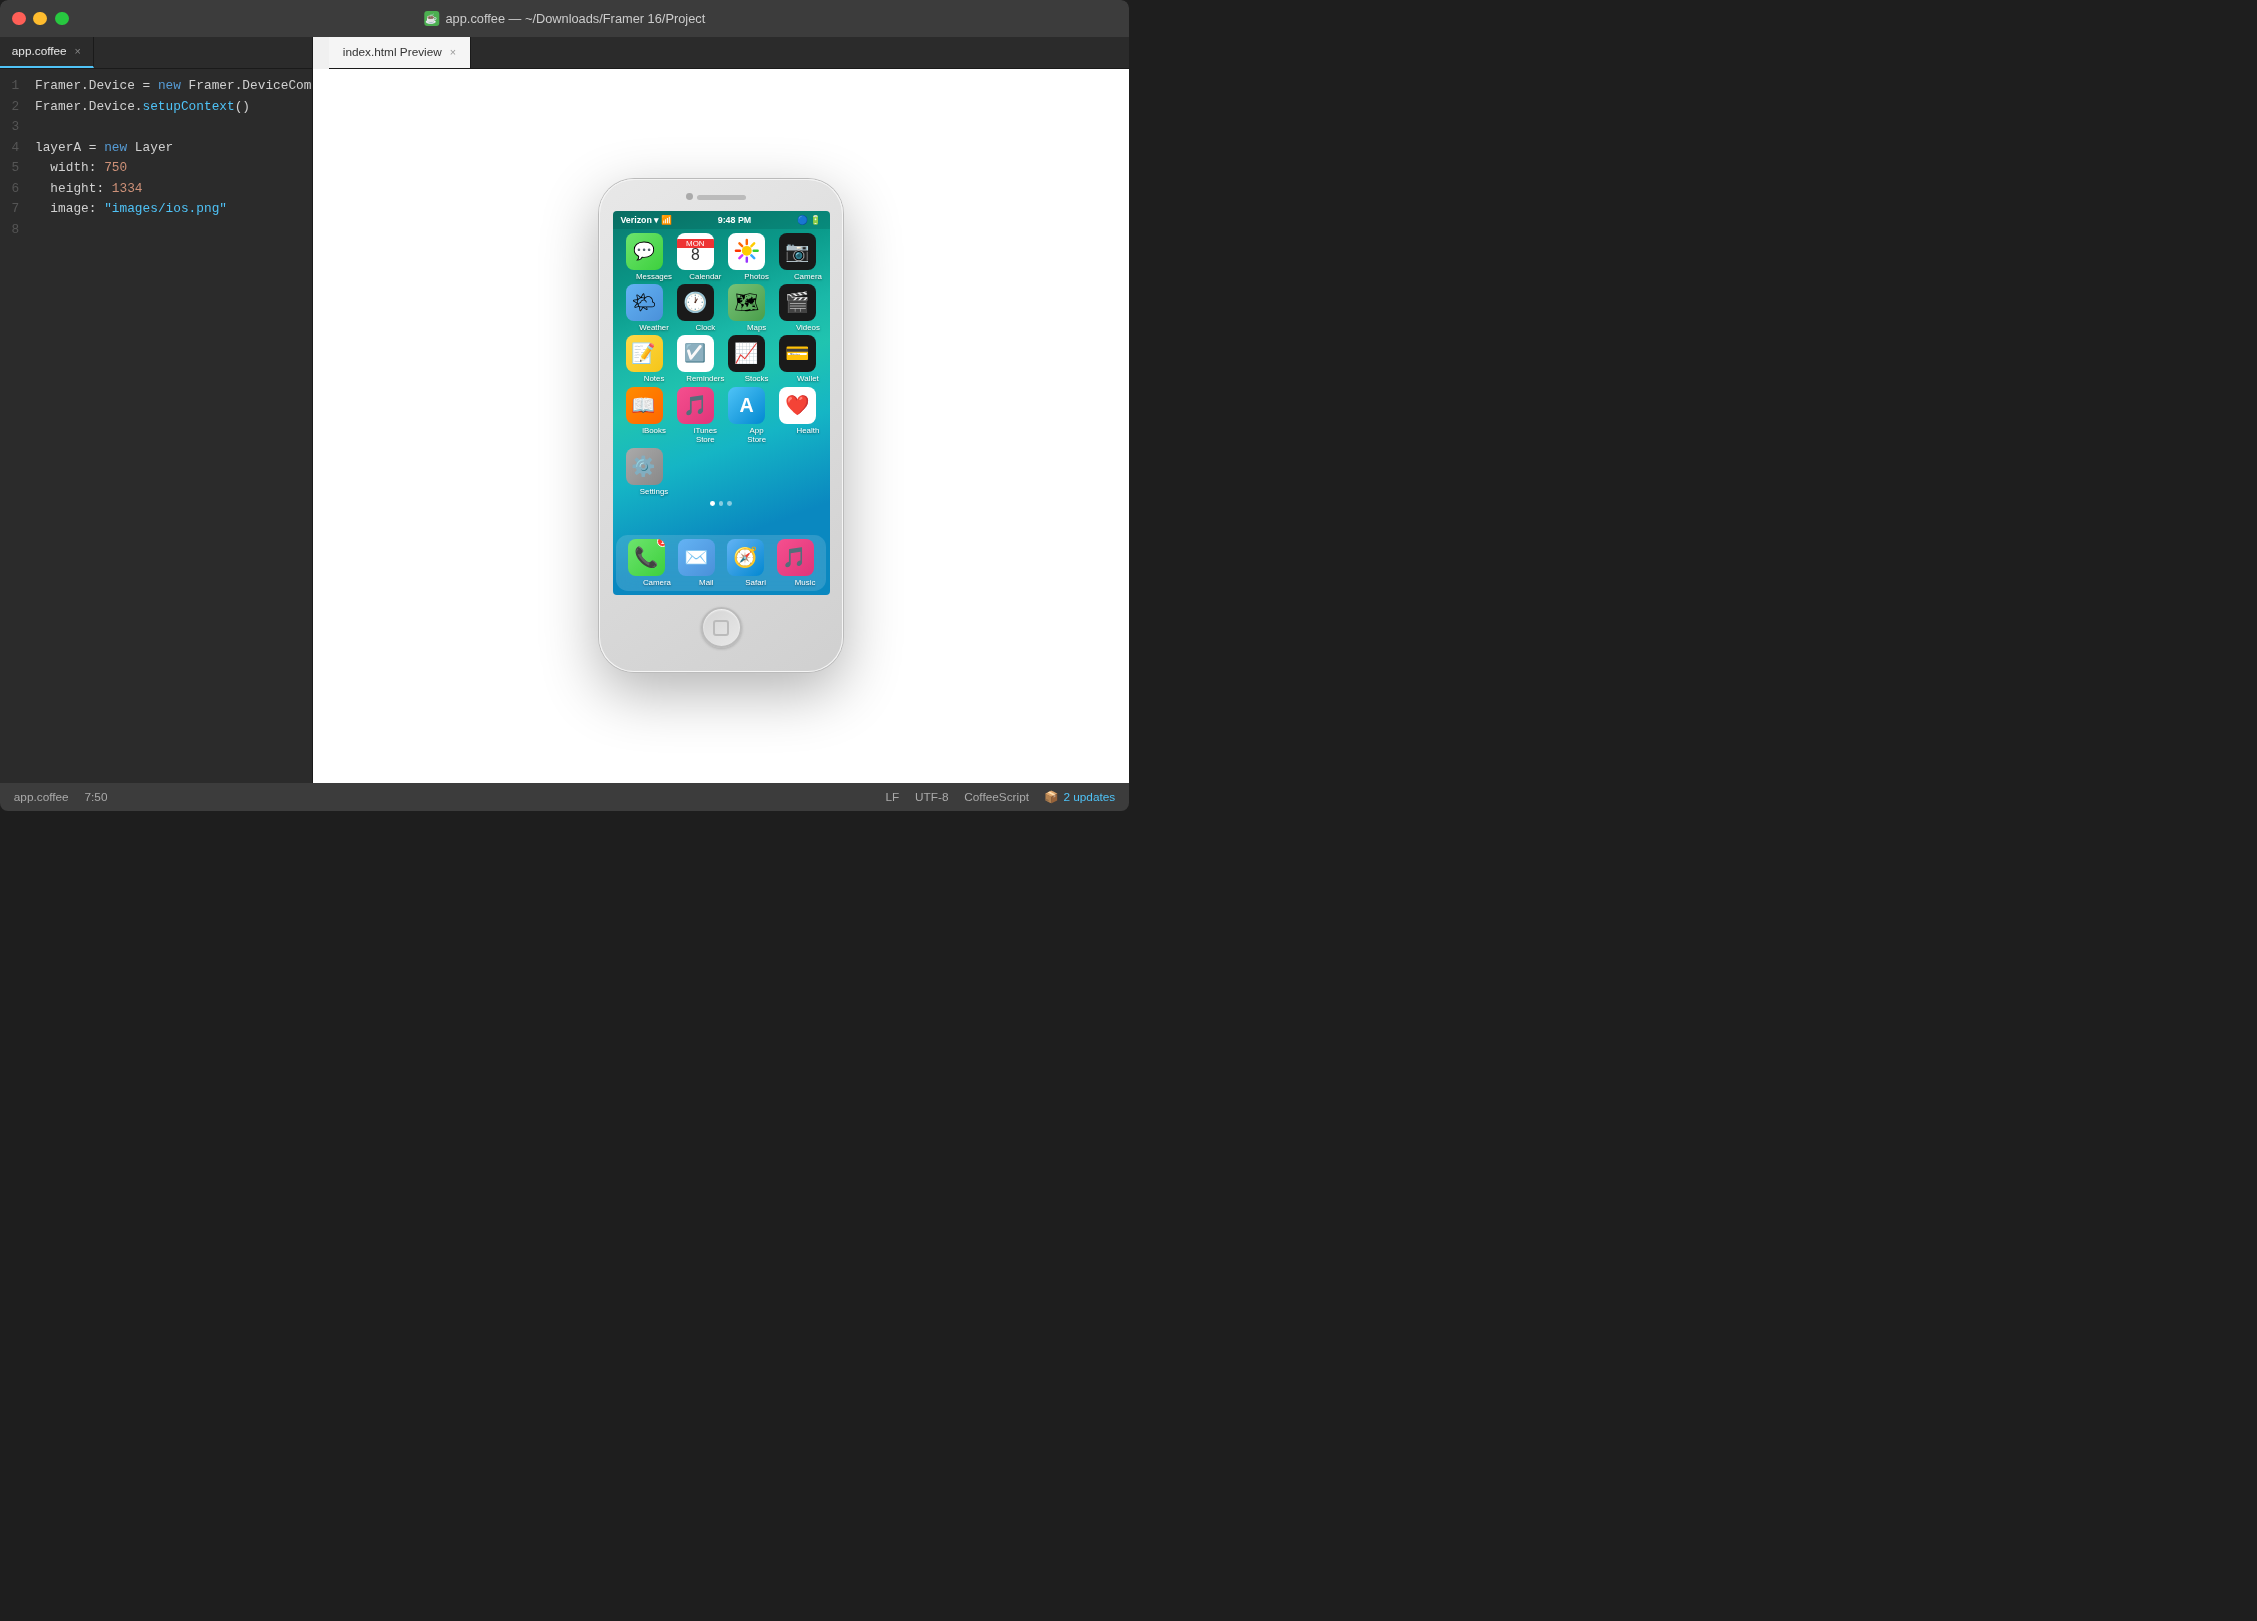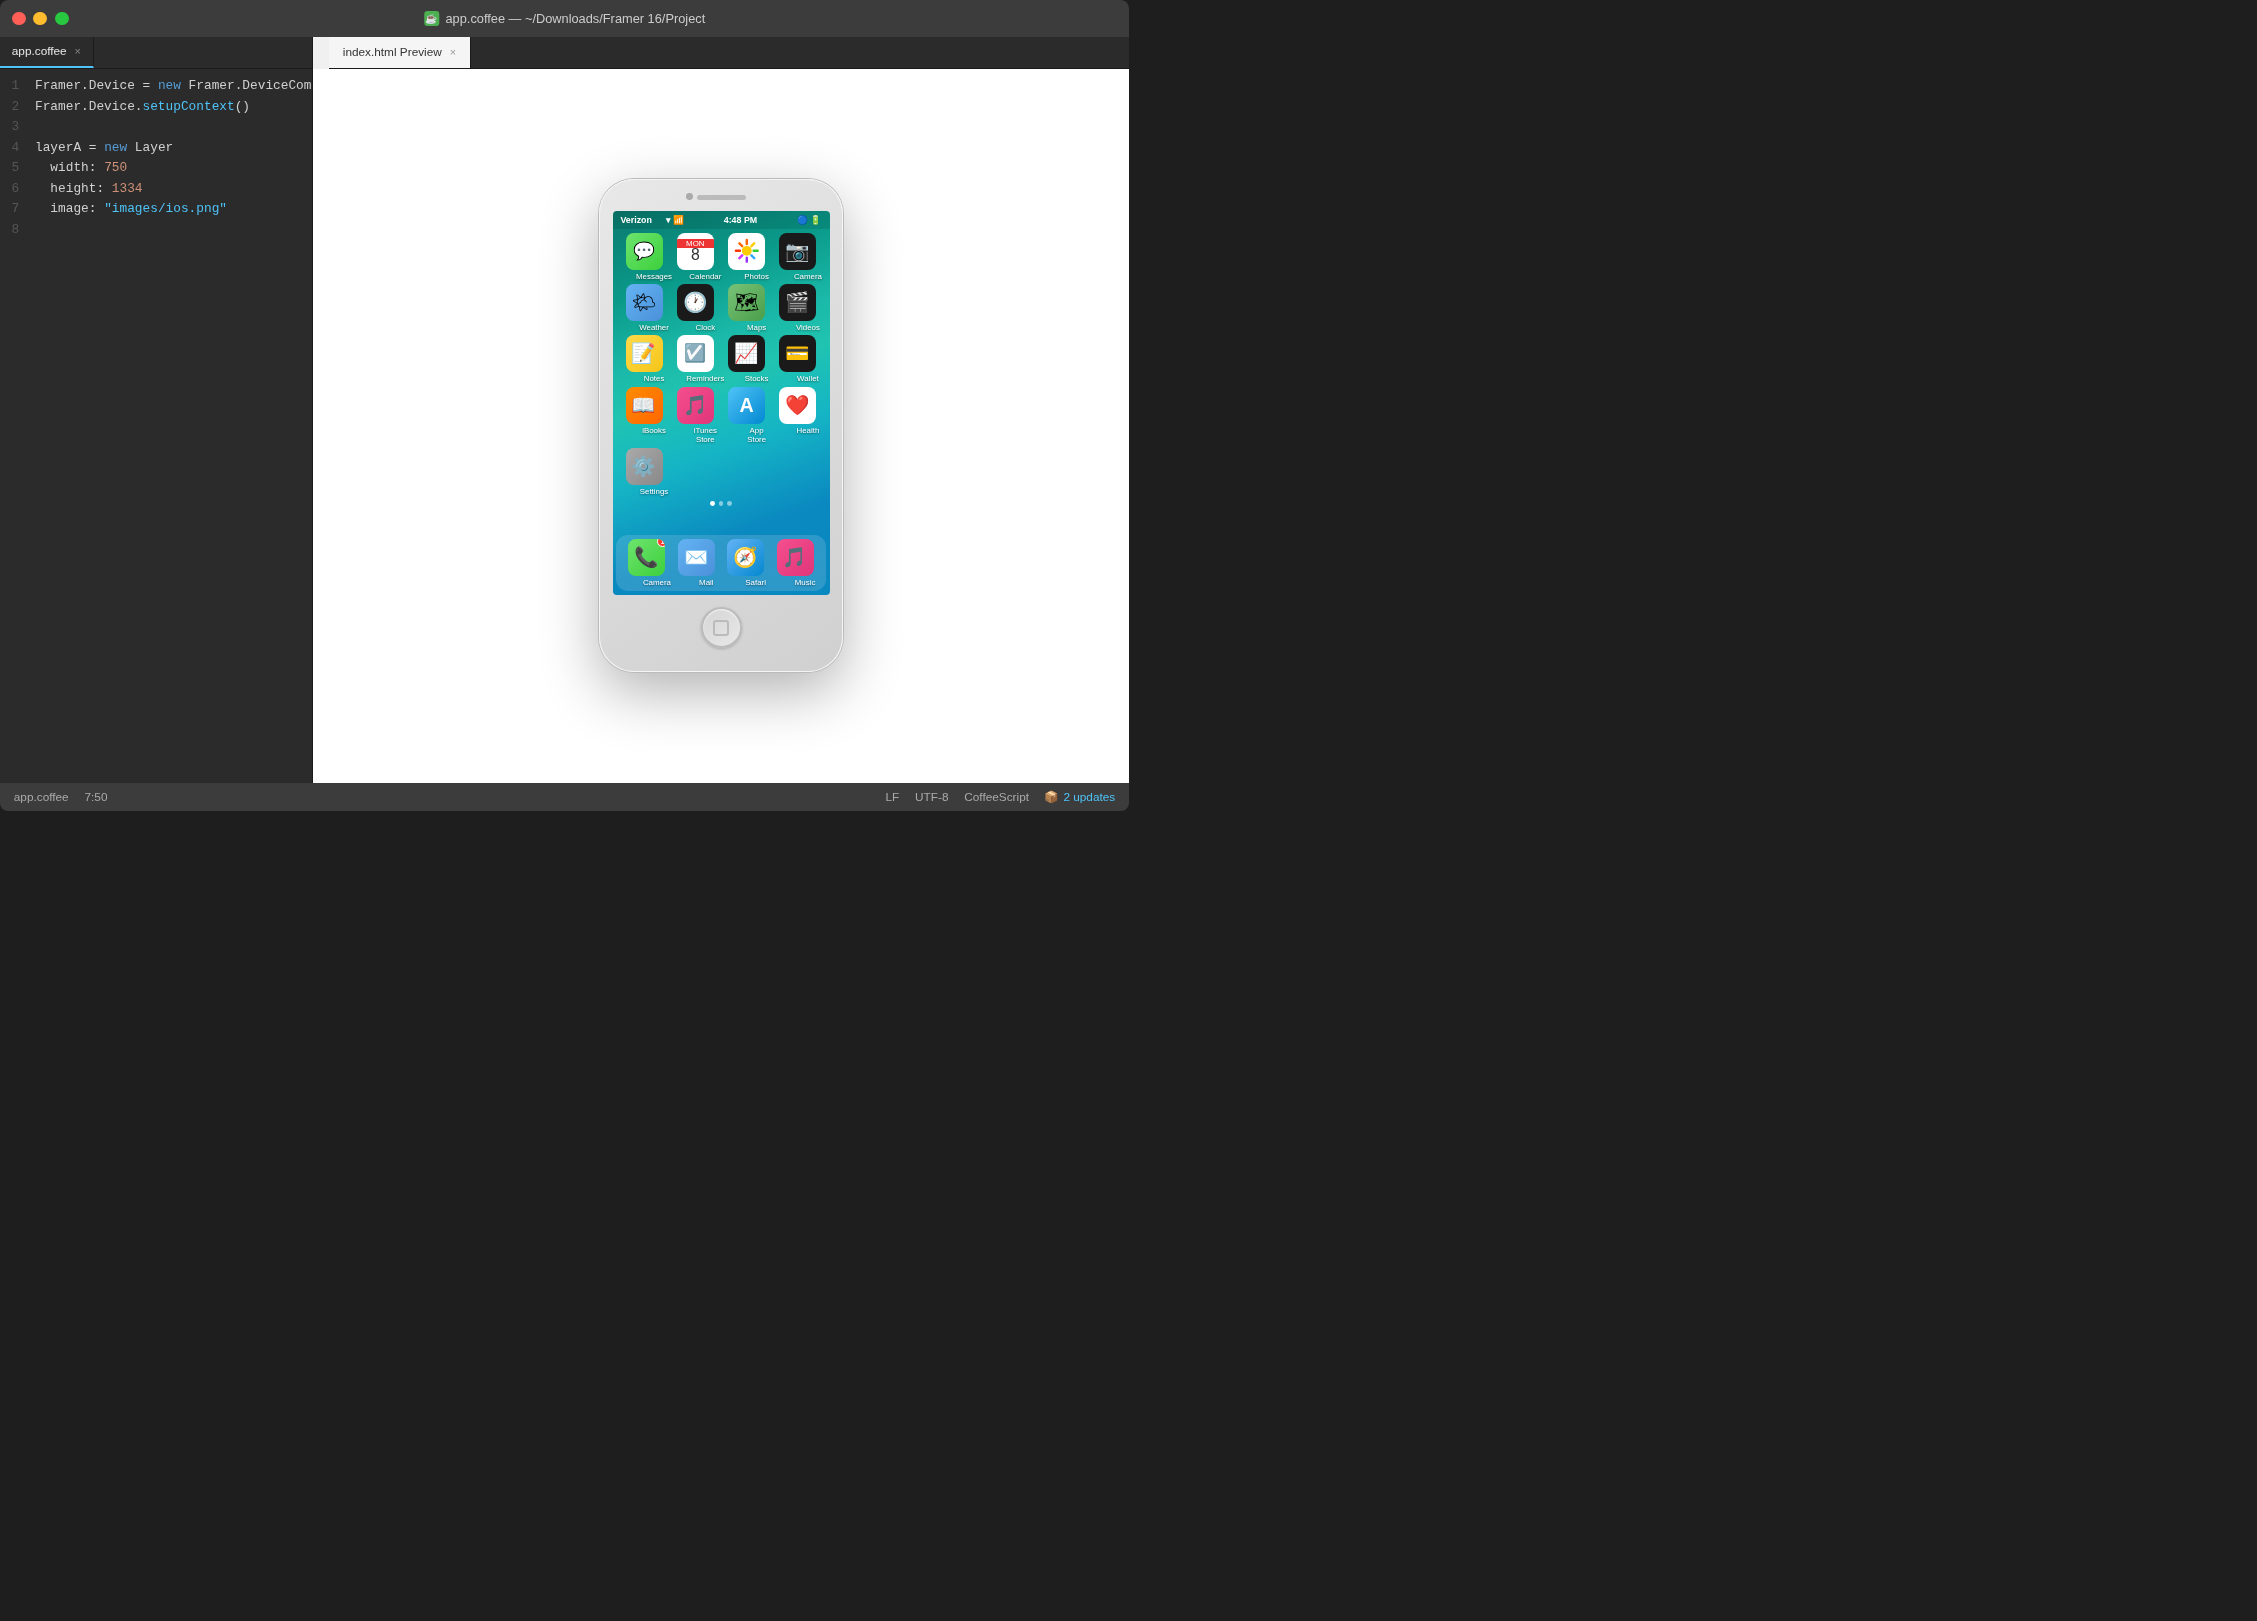--- a/index.html
+++ b/index.html
@@ -274,21 +274,21 @@
       display: flex;
       align-items: center;
       justify-content: space-between;
       padding: 0 7.9px;
       font-size: 8.9px;
       color: white;
       font-weight: 600;
       flex-shrink: 0;
       background: rgba(0,0,0,0.1);
     }
-    .ios-statusbar-left { display: flex; gap: 14px; align-items: center; }
+    .ios-statusbar-left { display: flex; gap: 2px; align-items: center; }
     .ios-statusbar-right { display: flex; gap: 3px; align-items: center; }
     .ios-apps-grid {
       flex: 1;
       padding: 3.9px 5.9px;
       display: flex;
       flex-direction: column;
       gap: 3px;
     }
     .ios-row {
       display: flex;
@@ -473,21 +473,21 @@
         </div>
 
         <div class="iphone-screen-wrapper">
           <div class="ios-screen">
 
             <div class="ios-statusbar">
               <div class="ios-statusbar-left">
                 <span>Verizon</span>
                 <span>▾ 📶</span>
               </div>
-              <span>4:48 PM</span>
+              <span>9:48 PM</span>
               <div class="ios-statusbar-right">
                 <span>🔵 🔋</span>
               </div>
             </div>
 
             <div class="ios-apps-grid">
 
               <div class="ios-row">
                 <div class="ios-app">
                   <div class="ios-app-icon app-messages">💬</div>

